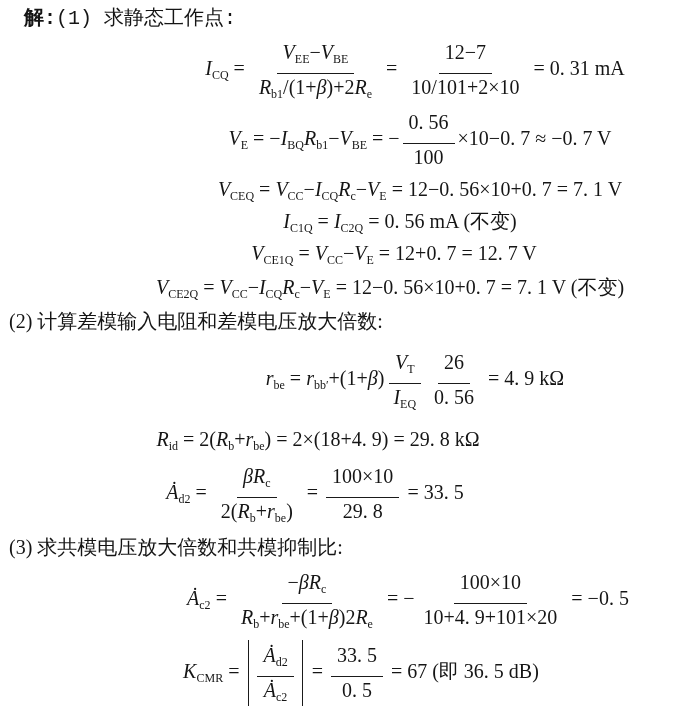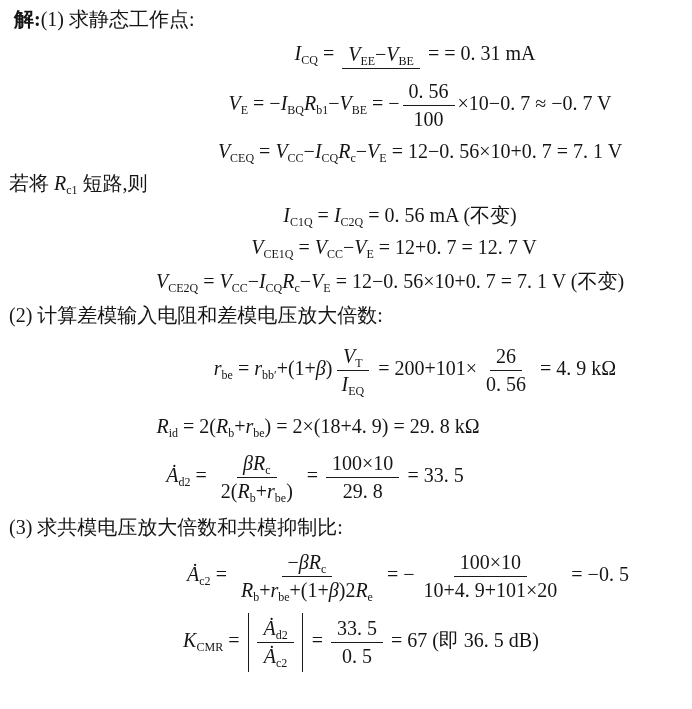--- a/index.html
+++ b/index.html
@@ -22,77 +22,78 @@
   .var{font-style:italic;}
   sub.ms{
     font-size:12px;line-height:0;letter-spacing:0;
     vertical-align:baseline;position:relative;top:0.33em;
     font-style:normal;
   }
   .frac{
     display:inline-flex;flex-direction:column;align-items:center;
     vertical-align:middle;margin:0 3px;line-height:25px;
   }
-  .frac > .num{padding:0 6px 1px;border-bottom:1.5px solid #1a1a1a;}
+  .frac > .num{padding:0 6px 8px;border-bottom:1.5px solid #1a1a1a;}
   .frac > .den{padding:1px 6px 0;}
   .abs{
     display:inline-flex;align-items:center;vertical-align:middle;
     border-left:1.5px solid #1a1a1a;border-right:1.5px solid #1a1a1a;
     padding:3px 5px;margin:0 4px;
   }
 </style>
 </head>
 <body>
 
 <div class="doc">
 
-  <div class="text-line" style="margin-left:2px;">
+  <div class="text-line" style="margin-left:12px;font-family:Liberation Mono, monospace;">
     <span class="bold">解:</span><span>(1) 求静态工作点:</span>
   </div>
 
   <div class="eq-row" style="margin:8px 0 10px;">
     <span class="eq" style="transform:translateX(67px);"><span class="var">I</span><sub class="ms">CQ</sub><span class="plain"> = </span><span class="frac">
           <span class="num"><span class="var">V</span><sub class="ms">EE</sub><span class="plain">−</span><span class="var">V</span><sub class="ms">BE</sub></span>
-        </span><span class="plain"> = </span><span class="plain"> = 0. 31 mA</span></span>
+          <span class="den"><span class="var">R</span><sub class="ms">b1</sub><span class="plain">/(1+</span><span class="var">β</span><span class="plain">)+2</span><span class="var">R</span><sub class="ms">e</sub></span>
+        </span><span class="plain"> = </span><span class="frac">
+          <span class="num"><span class="plain">12−7</span></span>
+          <span class="den"><span class="plain">10/101+2×10</span></span>
+        </span><span class="plain"> = 0. 31 mA</span></span>
   </div>
 
   <div class="eq-row" style="margin:0 0 6px;">
     <span class="eq" style="transform:translateX(72px);"><span class="var">V</span><sub class="ms">E</sub><span class="plain"> = −</span><span class="var">I</span><sub class="ms">BQ</sub><span class="var">R</span><sub class="ms">b1</sub><span class="plain">−</span><span class="var">V</span><sub class="ms">BE</sub><span class="plain"> = −</span><span class="frac">
           <span class="num"><span class="plain">0. 56</span></span>
           <span class="den"><span class="plain">100</span></span>
         </span><span class="plain">×10−0. 7 ≈ −0. 7 V</span></span>
   </div>
 
   <div class="eq-row" style="margin:0 0 6px;text-align:center;">
     <span class="eq" style="transform:translateX(72px);"><span class="var">V</span><sub class="ms">CEQ</sub><span class="plain"> = </span><span class="var">V</span><sub class="ms">CC</sub><span class="plain">−</span><span class="var">I</span><sub class="ms">CQ</sub><span class="var">R</span><sub class="ms">c</sub><span class="plain">−</span><span class="var">V</span><sub class="ms">E</sub><span class="plain"> = 12−0. 56×10+0. 7 = 7. 1 V</span></span>
   </div>
 
-  <div class="text-line" style="margin:2px 0 6px -3px;">
-    <span class="eq"><span class="plain">若将 </span><span class="var">R</span><sub class="ms">c1</sub><span class="plain"> 短路,则</span></span>
-  </div>
 
   <div class="eq-row" style="margin:6px 0 6px;text-decoration:underline;">
     <span class="eq" style="transform:translateX(52px);"><span class="var">I</span><sub class="ms">C1Q</sub><span class="plain"> = </span><span class="var">I</span><sub class="ms">C2Q</sub><span class="plain"> = 0. 56 mA (不变)</span></span>
   </div>
 
   <div class="eq-row" style="margin:0 0 8px;">
     <span class="eq" style="transform:translateX(46px);"><span class="var">V</span><sub class="ms">CE1Q</sub><span class="plain"> = </span><span class="var">V</span><sub class="ms">CC</sub><span class="plain">−</span><span class="var">V</span><sub class="ms">E</sub><span class="plain"> = 12+0. 7 = 12. 7 V</span></span>
   </div>
 
   <div class="eq-row" style="margin:0 0 8px;">
     <span class="eq" style="transform:translateX(42px);"><span class="var">V</span><sub class="ms">CE2Q</sub><span class="plain"> = </span><span class="var">V</span><sub class="ms">CC</sub><span class="plain">−</span><span class="var">I</span><sub class="ms">CQ</sub><span class="var">R</span><sub class="ms">c</sub><span class="plain">−</span><span class="var">V</span><sub class="ms">E</sub><span class="plain"> = 12−0. 56×10+0. 7 = 7. 1 V (不变)</span></span>
   </div>
 
   <div class="text-line" style="margin:0 0 16px -3px;">(2) 计算差模输入电阻和差模电压放大倍数:</div>
 
   <div class="eq-row" style="margin:6px 0 16px;">
     <span class="eq" style="transform:translateX(67px);"><span class="var">r</span><sub class="ms">be</sub><span class="plain"> = </span><span class="var">r</span><sub class="ms">bb′</sub><span class="plain">+(1+</span><span class="var">β</span><span class="plain">)</span><span class="frac">
           <span class="num"><span class="var">V</span><sub class="ms">T</sub></span>
           <span class="den"><span class="var">I</span><sub class="ms">EQ</sub></span>
-        </span><span class="plain"> = 200+101×</span><span class="frac">
+        </span><span class="frac">
           <span class="num"><span class="plain">26</span></span>
           <span class="den"><span class="plain">0. 56</span></span>
         </span><span class="plain"> = 4. 9 kΩ</span></span>
   </div>
 
   <div class="eq-row" style="margin:4px 0 12px;">
     <span class="eq" style="transform:translateX(-30px);"><span class="var">R</span><sub class="ms">id</sub><span class="plain"> = 2(</span><span class="var">R</span><sub class="ms">b</sub><span class="plain">+</span><span class="var">r</span><sub class="ms">be</sub><span class="plain">) = 2×(18+4. 9) = 29. 8 kΩ</span></span>
   </div>
 
   <div class="eq-row" style="margin:0 0 10px;">

